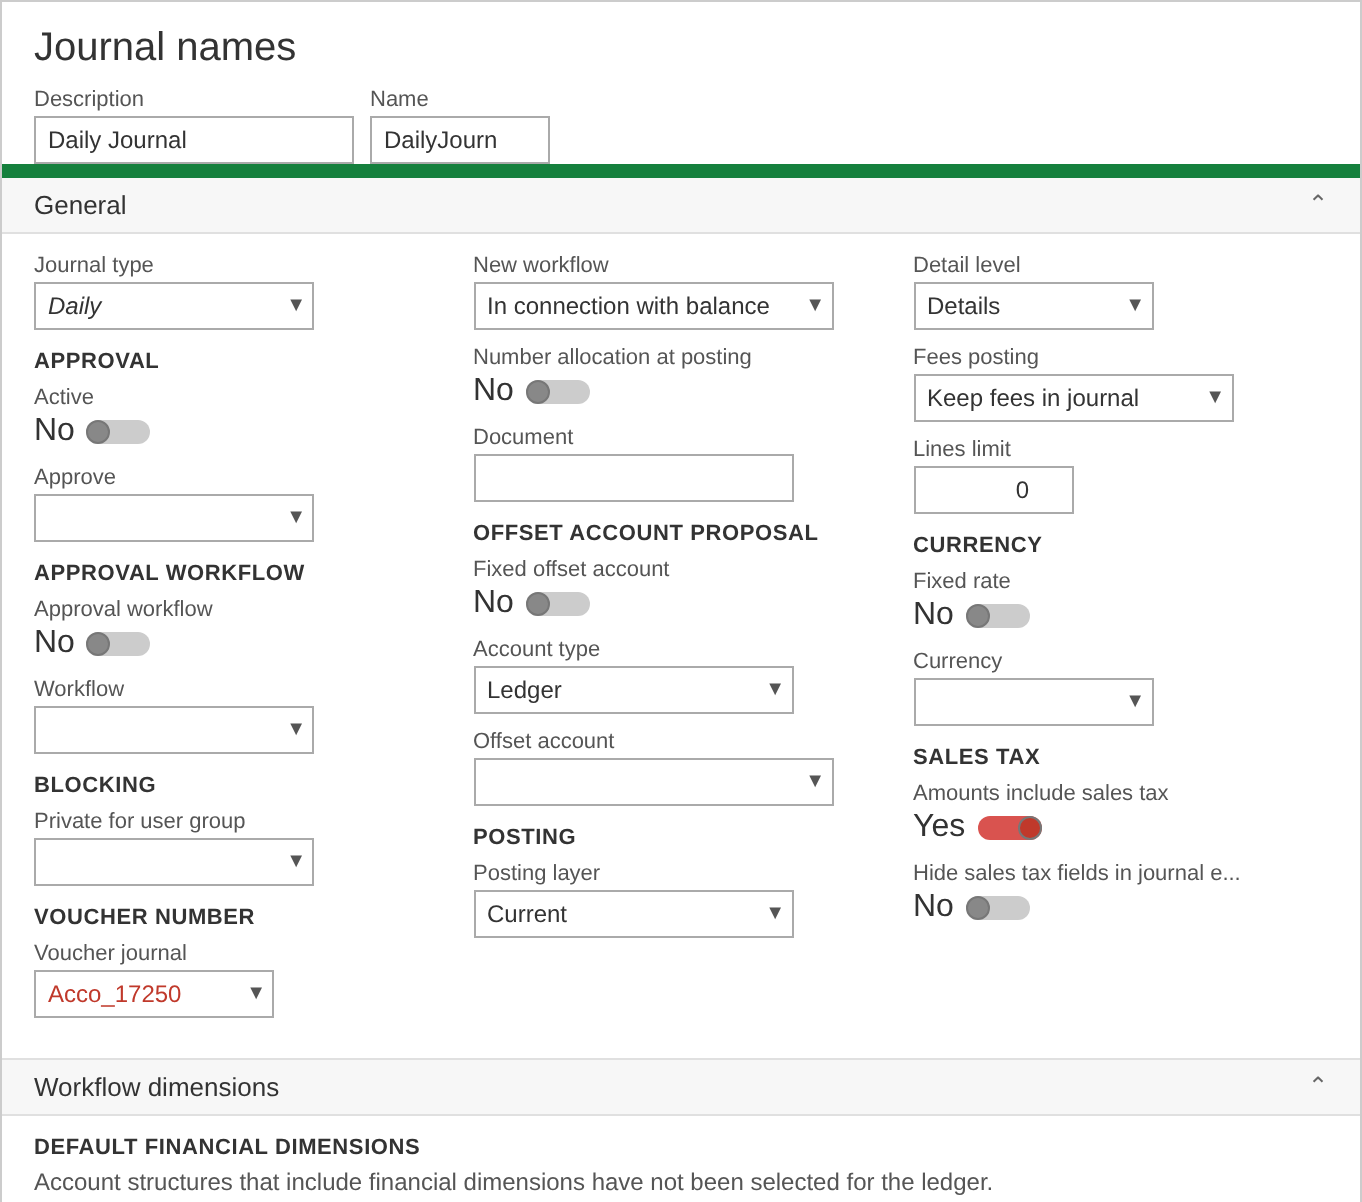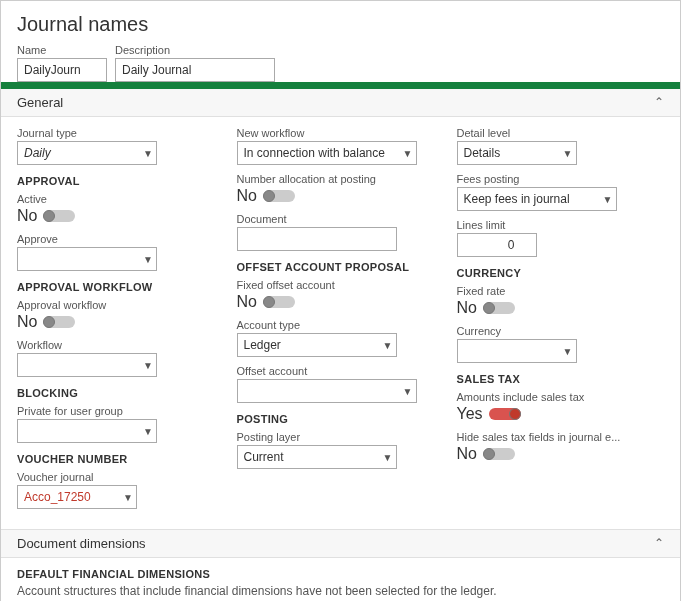--- a/index.html
+++ b/index.html
@@ -217,26 +217,26 @@
   </style>
 </head>
 <body>
 
 <div class="main-container">
 
   <div class="page-header">
     <h1 class="page-title">Journal names</h1>
     <div class="name-desc-row">
       <div class="field-group">
+        <label class="field-label">Description</label>
+        <input class="text-input text-input-medium" type="text" value="Daily Journal" style="">
+      </div>
+      <div class="field-group">
         <label class="field-label">Name</label>
         <input class="text-input text-input-small" type="text" value="DailyJourn" style="">
-      </div>
-      <div class="field-group">
-        <label class="field-label">Description</label>
-        <input class="text-input text-input-medium" type="text" value="Daily Journal" style="">
       </div>
     </div>
   </div>
 
   <div class="section">
     <div class="section-header">
       <span class="section-title">General</span>
       <span class="chevron">⌃</span>
     </div>
     <div class="section-content">
@@ -454,21 +454,21 @@
             </span>
           </div>
         </div>
       </div>
 
     </div>
   </div>
 
   <div class="section">
     <div class="section-header">
-      <span class="section-title">Document dimensions</span>
+      <span class="section-title">Workflow dimensions</span>
       <span class="chevron">⌃</span>
     </div>
     <div class="fin-section-content">
       <div class="fin-sub-label">DEFAULT FINANCIAL DIMENSIONS</div>
       <div class="fin-desc">Account structures that include financial dimensions have not been selected for the ledger.</div>
     </div>
   </div>
 
 </div>
 

